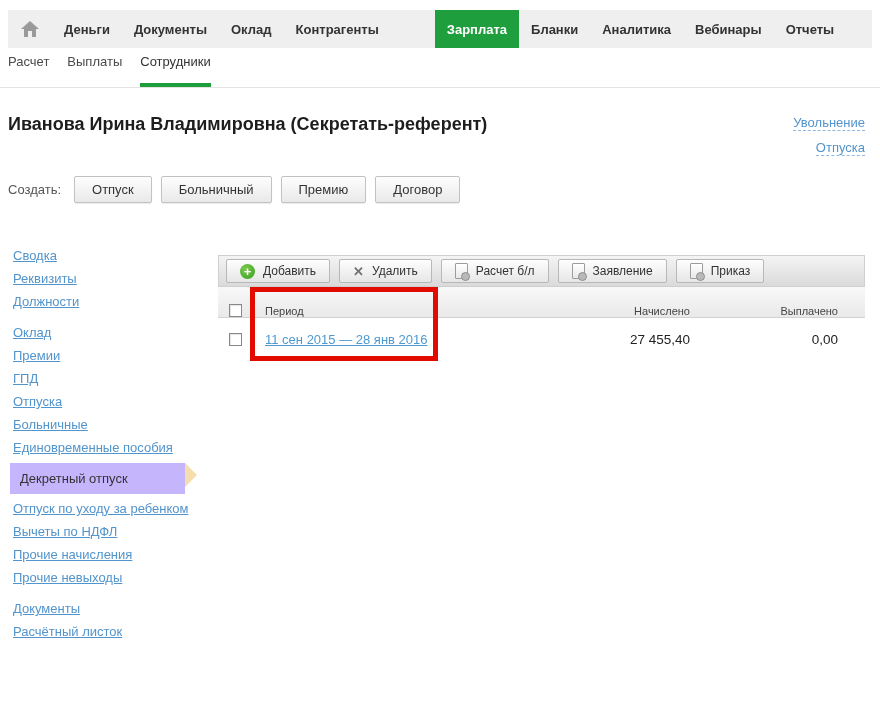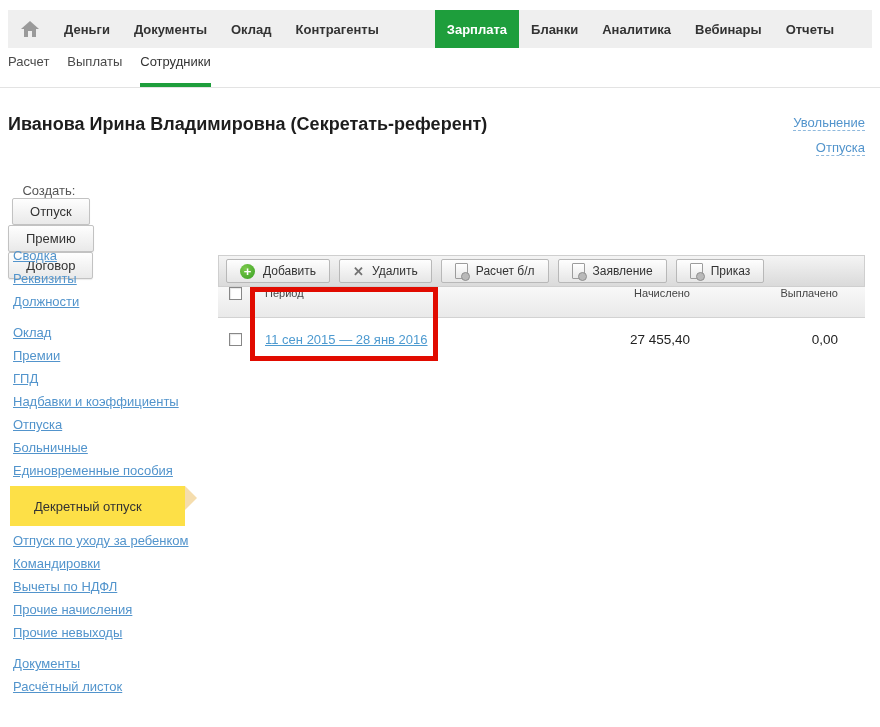--- a/index.html
+++ b/index.html
@@ -21,54 +21,54 @@
   .subnav-divider{position:absolute;left:0;right:0;top:87px;height:1px;background:#e3e3e3;}
 
   
   .page-title{position:absolute;left:8px;top:114px;font-size:18px;font-weight:bold;color:#1d1d1d;}
   .page-actions{position:absolute;right:15px;top:115px;text-align:right;}
   .dashed-link{display:inline-block;font-size:13px;color:#5294cc;border-bottom:1px dashed #8fb9dd;
     margin-bottom:9px;cursor:pointer;}
   .page-actions .dashed-link{display:block;margin-left:auto;width:max-content;}
 
   
-  .create-bar{position:absolute;left:8px;top:183px;display:flex;align-items:center;flex-direction:column;}
+  .create-bar{position:absolute;left:8px;top:176px;display:flex;align-items:center;gap:9px;}
   .create-label{font-size:13px;color:#555;margin-right:4px;}
   .btn{display:inline-flex;align-items:center;justify-content:center;height:27px;padding:0 17px;
     font-size:13px;color:#333;background:linear-gradient(#fefefe,#e9e9e9);
     border:1px solid #c2c2c2;border-radius:2px;cursor:pointer;box-shadow:0 1px 1px rgba(0,0,0,.08);}
 
   
   .sidebar{position:absolute;left:13px;top:248px;width:200px;}
   .side-link{display:block;font-size:13px;color:#5294cc;text-decoration:underline;
     margin-bottom:8px;height:15px;cursor:pointer;white-space:nowrap;}
   .gap-top{margin-top:16px;}
-  .side-active{position:relative;margin:3px 0 7px -3px;width:175px;height:40px;background:#fde047;
-    color:#333;font-size:13px;display:flex;align-items:center;padding-left:24px;cursor:pointer;
+  .side-active{position:relative;margin:3px 0 7px -3px;width:175px;height:31px;background:#c4b5fd;
+    color:#333;font-size:13px;display:flex;align-items:center;padding-left:10px;cursor:pointer;
     box-sizing:border-box;}
   .side-active::after{content:"";position:absolute;right:-12px;top:0;width:0;height:0;
     border-top:12px solid transparent;border-bottom:12px solid transparent;border-left:12px solid #f5ddad;}
 
   
   .content{position:absolute;left:218px;top:255px;width:647px;}
   .toolbar{height:32px;background:linear-gradient(#f4f4f4,#dadada);border:1px solid #cfcfcf;
     box-sizing:border-box;display:flex;align-items:center;padding-left:7px;gap:9px;}
   .tbtn{display:inline-flex;align-items:center;gap:8px;height:24px;padding:0 13px;
     background:linear-gradient(#fefefe,#e6e6e6);border:1px solid #b8b8b8;border-radius:2px;
     font-size:12px;color:#333;cursor:pointer;}
   .ic-plus{width:15px;height:15px;border-radius:50%;background:radial-gradient(circle at 35% 30%,#7cc94c,#37a022);
     color:#fff;font-weight:bold;font-size:13px;line-height:15px;text-align:center;}
   .ic-x{color:#737373;font-weight:bold;font-size:13px;line-height:13px;}
   .ic-doc{position:relative;width:11px;height:14px;background:linear-gradient(#fff,#e8e8e8);
     border:1px solid #9c9c9c;border-radius:1px;}
   .ic-doc::after{content:"";position:absolute;right:-3px;bottom:-3px;width:7px;height:7px;
     border-radius:50%;background:#b9b9b9;border:1px solid #8f8f8f;}
 
   .thead{height:30px;background:linear-gradient(#f8f8f8,#e9e9e9);border-bottom:1px solid #d2d2d2;
-    display:flex;align-items:flex-start;font-size:11px;color:#444;}
+    display:flex;align-items:flex-end;font-size:11px;color:#444;}
   .trow{height:43px;display:flex;align-items:center;background:#fff;font-size:13px;color:#222;}
   .col-check{width:34px;padding-left:11px;box-sizing:border-box;display:flex;align-items:center;}
   .col-period{flex:1;padding-left:13px;}
   .col-accrued{width:140px;text-align:right;}
   .col-paid{width:175px;text-align:right;padding-right:27px;box-sizing:border-box;}
   .cbx{appearance:none;-webkit-appearance:none;width:13px;height:13px;margin:0;background:#fff;
     border:1px solid #878787;box-shadow:inset 1px 1px 1px rgba(0,0,0,.1);cursor:pointer;}
   .row-link{color:#4d9ad0;font-size:13px;text-decoration:underline;cursor:pointer;}
   .num{font-size:13.5px;}
 
@@ -111,38 +111,37 @@
 
   <div class="page-title">Иванова Ирина Владимировна (Секретать-референт)</div>
   <div class="page-actions">
     <span class="dashed-link">Увольнение</span>
     <span class="dashed-link">Отпуска</span>
   </div>
 
   <div class="create-bar">
     <span class="create-label">Создать:</span>
     <button class="btn">Отпуск</button>
+    <button class="btn">Больничный</button>
     <button class="btn">Премию</button>
     <button class="btn">Договор</button>
   </div>
 
   <div class="sidebar">
     <a class="side-link">Сводка</a>
     <a class="side-link">Реквизиты</a>
     <a class="side-link">Должности</a>
     <a class="side-link gap-top">Оклад</a>
     <a class="side-link">Премии</a>
     <a class="side-link">ГПД</a>
-    <a class="side-link">Надбавки и коэффициенты</a>
     <a class="side-link">Отпуска</a>
     <a class="side-link">Больничные</a>
     <a class="side-link">Единовременные пособия</a>
     <div class="side-active">Декретный отпуск</div>
     <a class="side-link">Отпуск по уходу за ребенком</a>
-    <a class="side-link">Командировки</a>
     <a class="side-link">Вычеты по НДФЛ</a>
     <a class="side-link">Прочие начисления</a>
     <a class="side-link">Прочие невыходы</a>
     <a class="side-link gap-top">Документы</a>
     <a class="side-link">Расчётный листок</a>
   </div>
 
   <div class="content">
     <div class="toolbar">
       <button class="tbtn">

